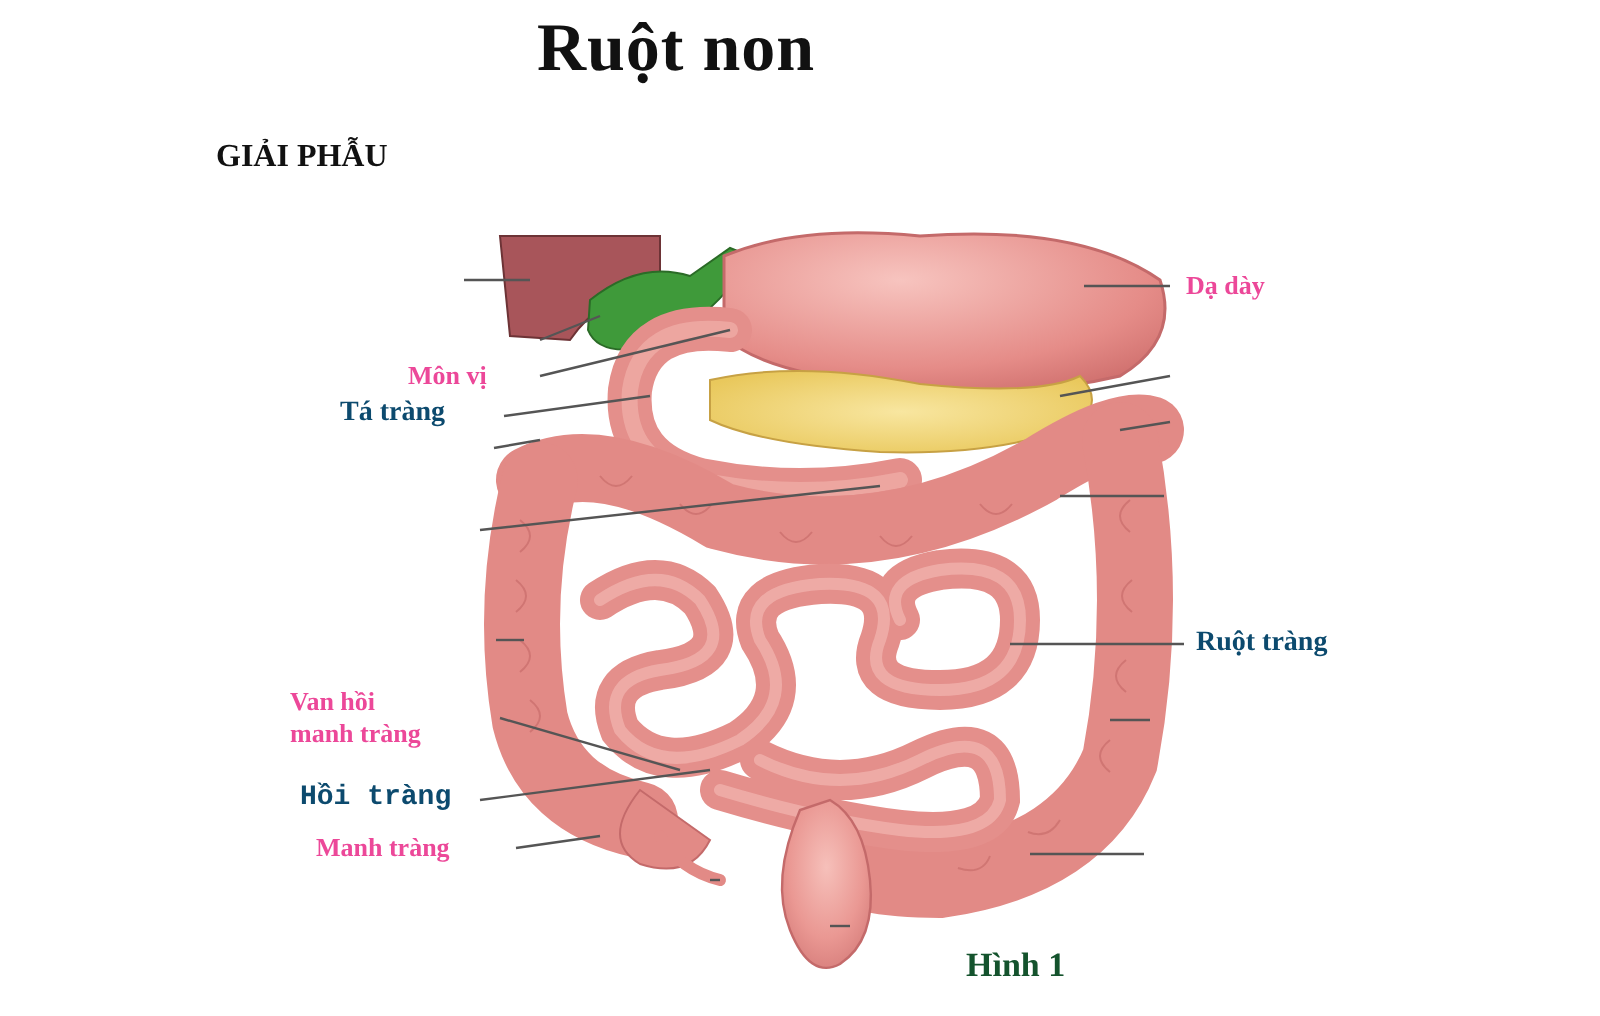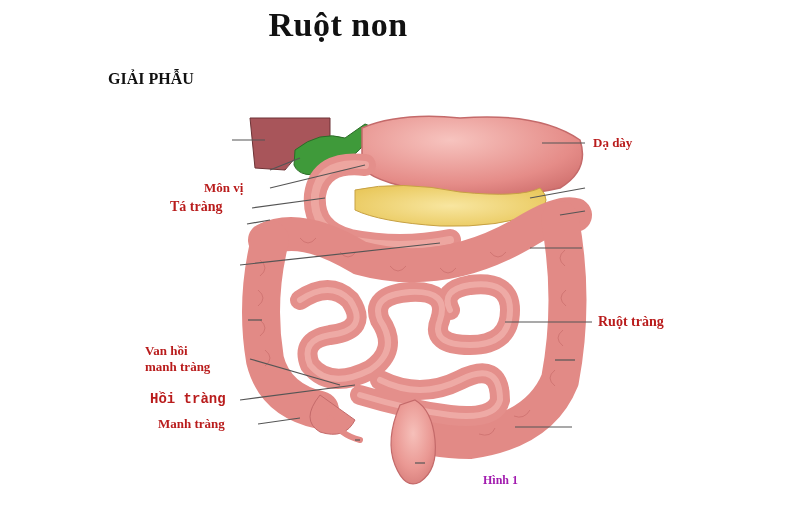--- a/index.html
+++ b/index.html
@@ -1,23 +1,23 @@
 <!DOCTYPE html>
 <html><head>
 <meta charset="utf-8">
 <style>
   html, body { margin:0; padding:0; background:#ffffff; }
   body { width:800px; height:508px; position:relative; overflow:hidden;
          font-family: "Liberation Serif", "DejaVu Serif", serif; }
   .title { position:absolute; left:0; width:676px; top:6px; text-align:center;
            font-size:34px; font-weight:bold; color:#111; letter-spacing:0.5px; }
   .section { position:absolute; left:108px; top:70px; font-size:16px; font-weight:bold; color:#111; }
-  .label { position:absolute; font-size:13px; font-weight:bold; color:#b91c1c; white-space:nowrap; line-height:15px; }
-  .label.red { color:#b91c1c; font-size:14px; }
-  .caption { position:absolute; left:483px; top:473px; font-size:12px; font-weight:bold; color:#a21caf; }
+  .label { position:absolute; font-size:13px; font-weight:bold; color:#ec4899; white-space:nowrap; line-height:15px; }
+  .label.red { color:#0c4a6e; font-size:14px; }
+  .caption { position:absolute; left:483px; top:473px; font-size:17px; font-weight:bold; color:#14532d; }
   svg.anat { position:absolute; left:0; top:0; }
 </style>
 </head>
 <body>
 
 <div class="title">Ruột non</div>
 <div class="section">GIẢI PHẪU</div>
 
 <svg class="anat" width="800" height="508" viewBox="0 0 800 508">
   <defs>

